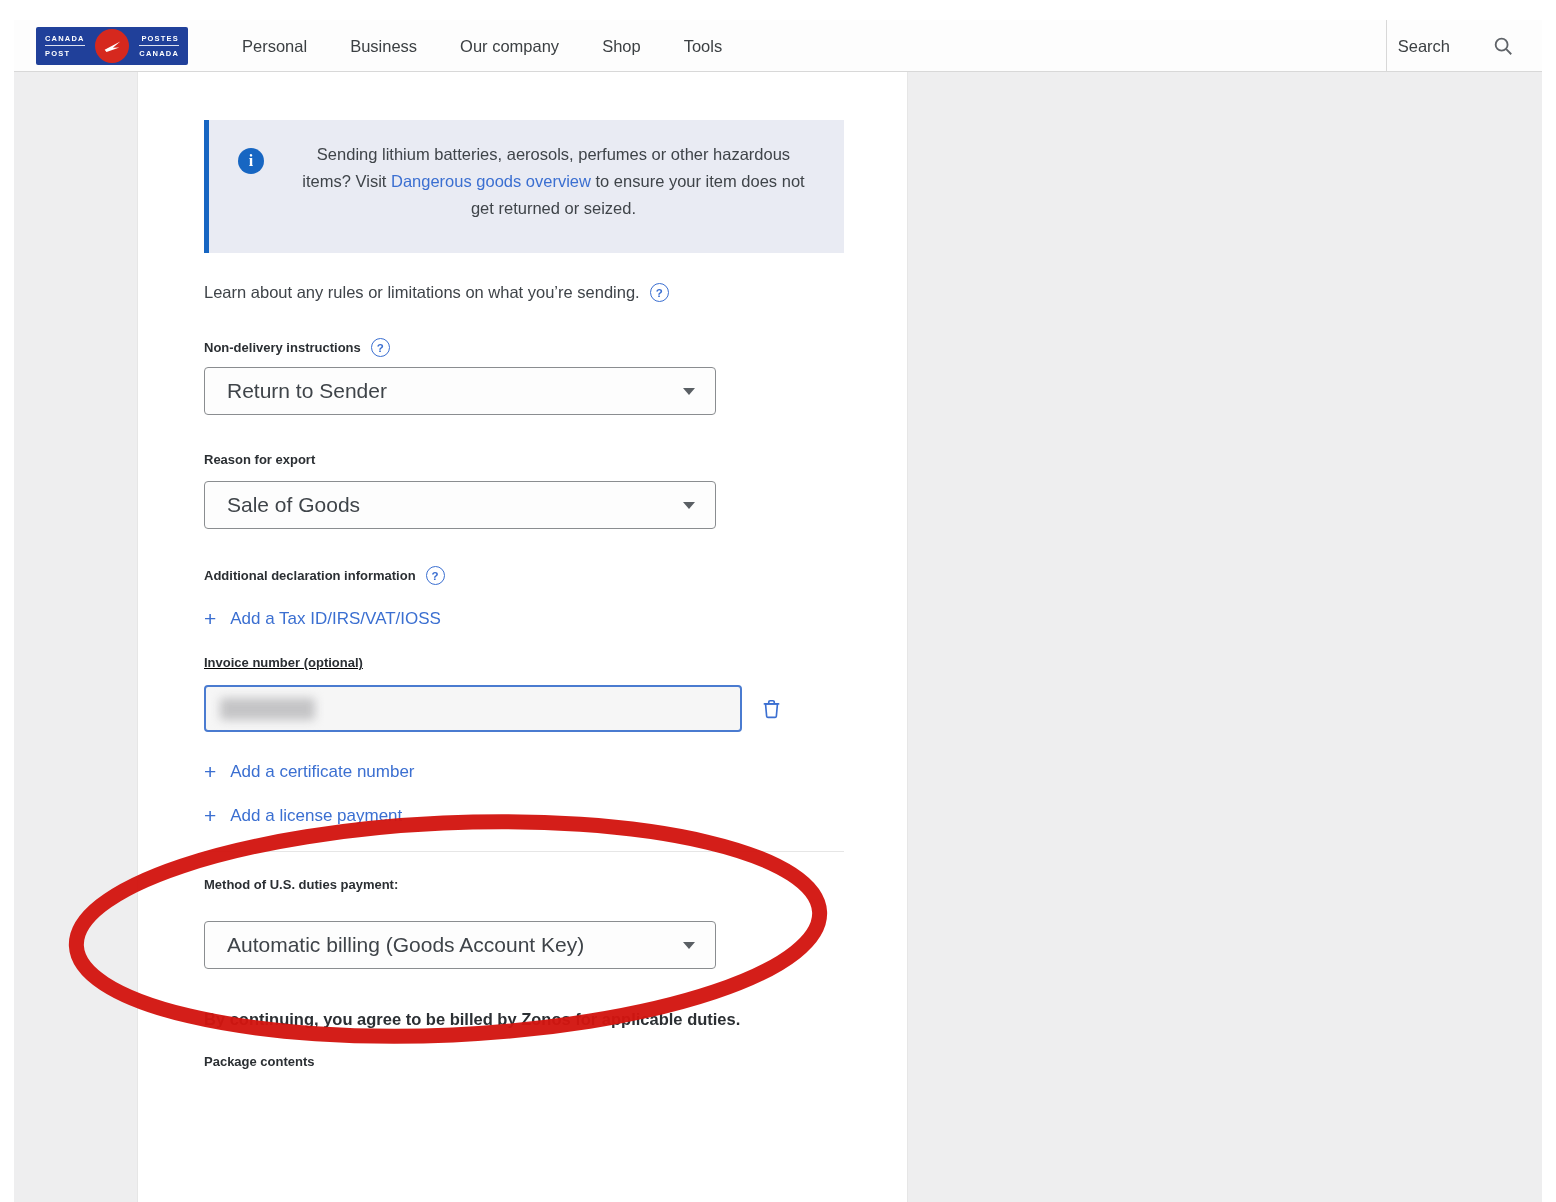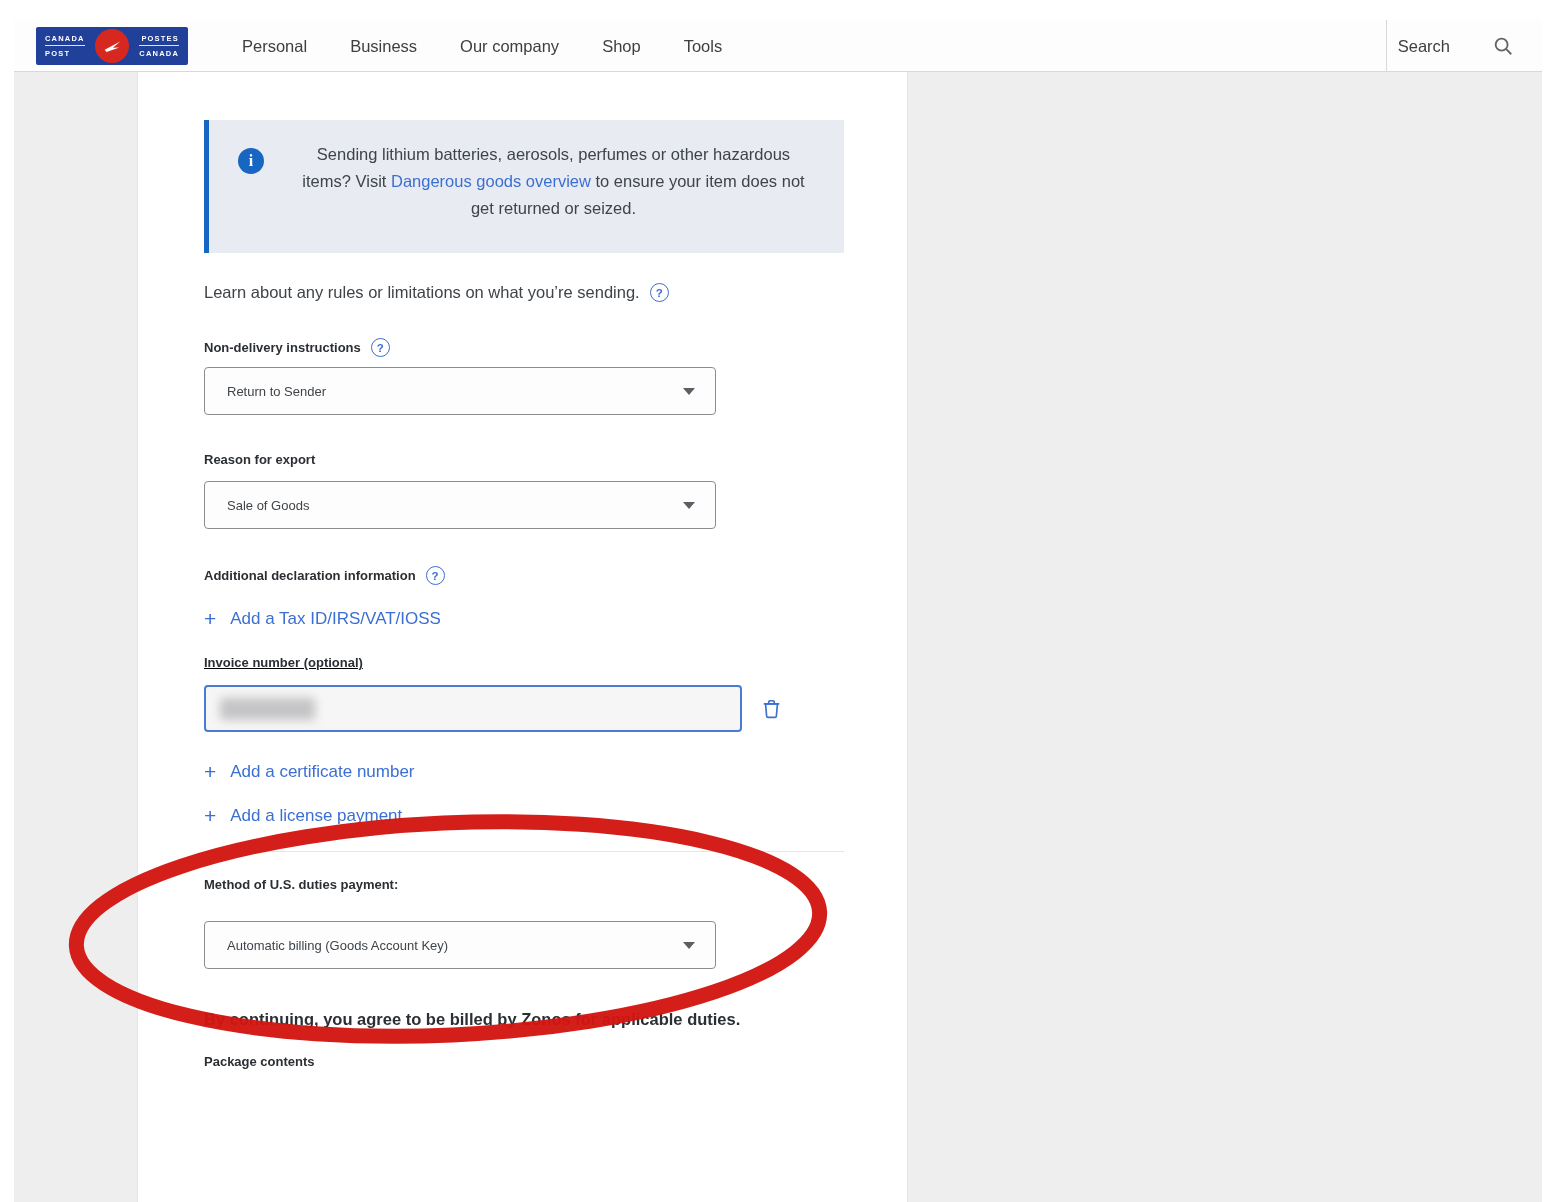--- a/index.html
+++ b/index.html
@@ -43,21 +43,21 @@
   .bold-label { font-size:13px; font-weight:bold; color:#2b2f33; }
   .label-row { position:absolute; left:66px; display:flex; align-items:center; gap:10px; }
   .help-icon { width:19px; height:19px; border-radius:50%; border:1.5px solid #3b6fd1; color:#3b6fd1;
                font-size:11.5px; font-weight:bold; display:inline-flex; align-items:center; justify-content:center;
                cursor:pointer; flex:0 0 auto; }
 
   
   .select-box { position:absolute; left:66px; width:512px; height:48px; background:#fdfdfd;
                 border:1px solid #8a8d90; border-radius:4px; display:flex; align-items:center;
                 padding:0 20px 0 22px; cursor:pointer; }
-  .select-box .value { font-size:13px; color:#3f4449; }
+  .select-box .value { font-size:21px; color:#3f4449; }
   .caret { margin-left:auto; width:0; height:0; border-left:6px solid transparent;
            border-right:6px solid transparent; border-top:7px solid #5a5f64; }
 
   #invoice-input { position:absolute; left:66px; top:613px; width:538px; height:47px;
                    border:2px solid #4a7bd0; border-radius:4px; background:#f6f6f6;
                    display:flex; align-items:center; padding:0 14px; cursor:text; }
   #redacted-value { width:95px; height:22px; background:#c4c4c6; border-radius:3px; filter:blur(5px); }
   #trash-btn { position:absolute; left:620px; top:623px; width:26px; height:26px; cursor:pointer;
                display:flex; align-items:center; justify-content:center; }
 

